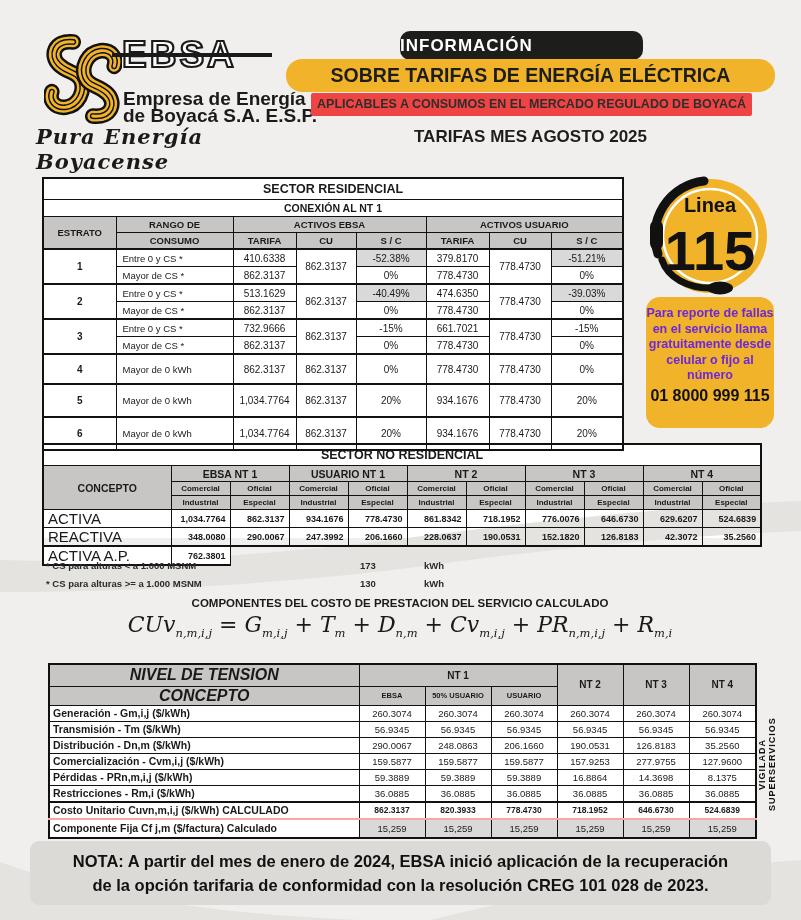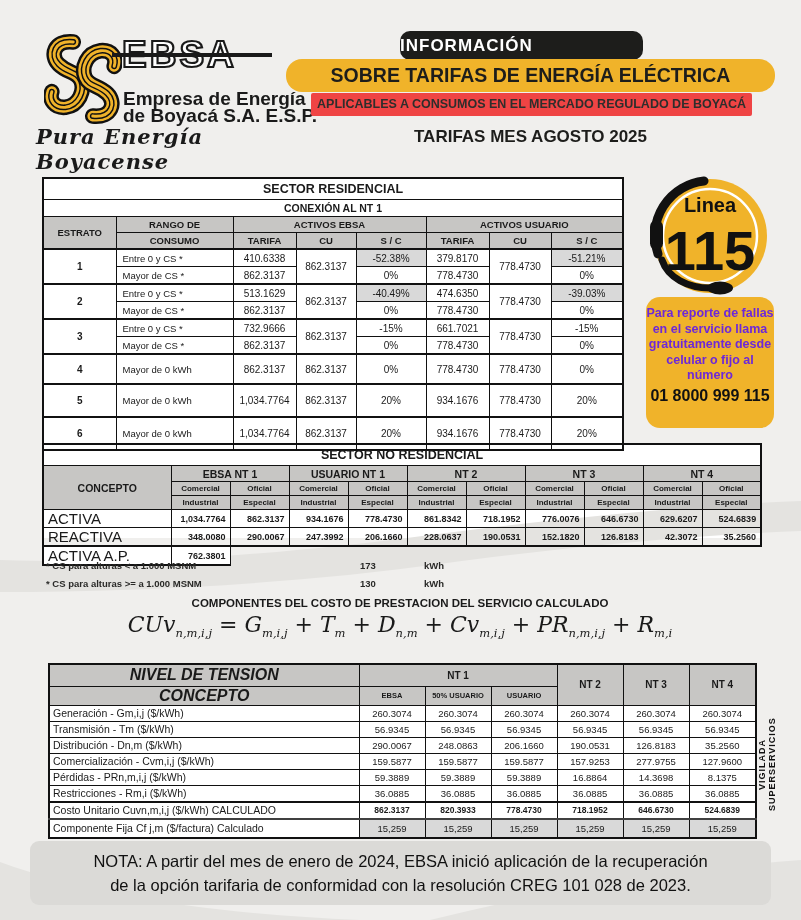--- a/index.html
+++ b/index.html
@@ -74,31 +74,31 @@
            font-style:italic;font-size:22px}
   .formula sub{font-size:11.5px}
 
   
   .t3{left:48px;top:663px;width:707px;background:#fff;border:2px solid #111}
   .t3 td{height:15px;text-align:center;font-size:9.5px}
   .t3 .h{background:#c7c6c4;font-weight:bold;font-size:10px}
   .t3 .ital{font-style:italic;font-size:16px}
   .t3 .nh{height:22px}
   .t3 .sub{font-size:7.5px;height:15px}
-  .t3 .lbl{text-align:left;font-weight:normal;font-size:10.5px;}
+  .t3 .lbl{text-align:left;font-weight:bold;font-size:10.5px;}
   .t3 .ct td{border-top:2px solid #111}
   .t3 .ct .v2{font-weight:bold;font-size:8.5px}
-  .t3 .cf td{border-top:2px solid #404040;height:17px}
+  .t3 .cf td{border-top:2px solid #fca5a5;height:17px}
   .t3 .cf .v2{background:#d9d9d9}
 
   .vigilada{left:757px;top:692px;width:16px;height:145px;writing-mode:vertical-rl;
             transform:rotate(180deg);text-align:center;font-size:9px;font-weight:bold;letter-spacing:1px;color:#111}
 
   .nota{left:30px;top:841px;width:741px;height:64px;background:#dbdad7;border-radius:9px;
-        text-align:center;font-weight:normal;font-size:16.5px;line-height:24px;color:#111;
+        text-align:center;font-weight:bold;font-size:16.5px;line-height:24px;color:#111;
         padding-top:8px;box-sizing:border-box}
 </style>
 </head>
 <body>
 
 <div class="page">
 
   <svg class="abs z2" width="801" height="920" viewBox="0 0 801 920" style="left:0;top:0;pointer-events:none">
     <path d="M0,560 C160,565 300,552 430,535 C570,517 700,505 801,501 L801,531 C700,535 580,545 440,564 C300,583 150,592 0,592 Z" fill="#e4e3e0"></path>
     <path d="M801,860 C690,868 560,888 430,920 L801,920 Z" fill="#e4e3e0"></path>

